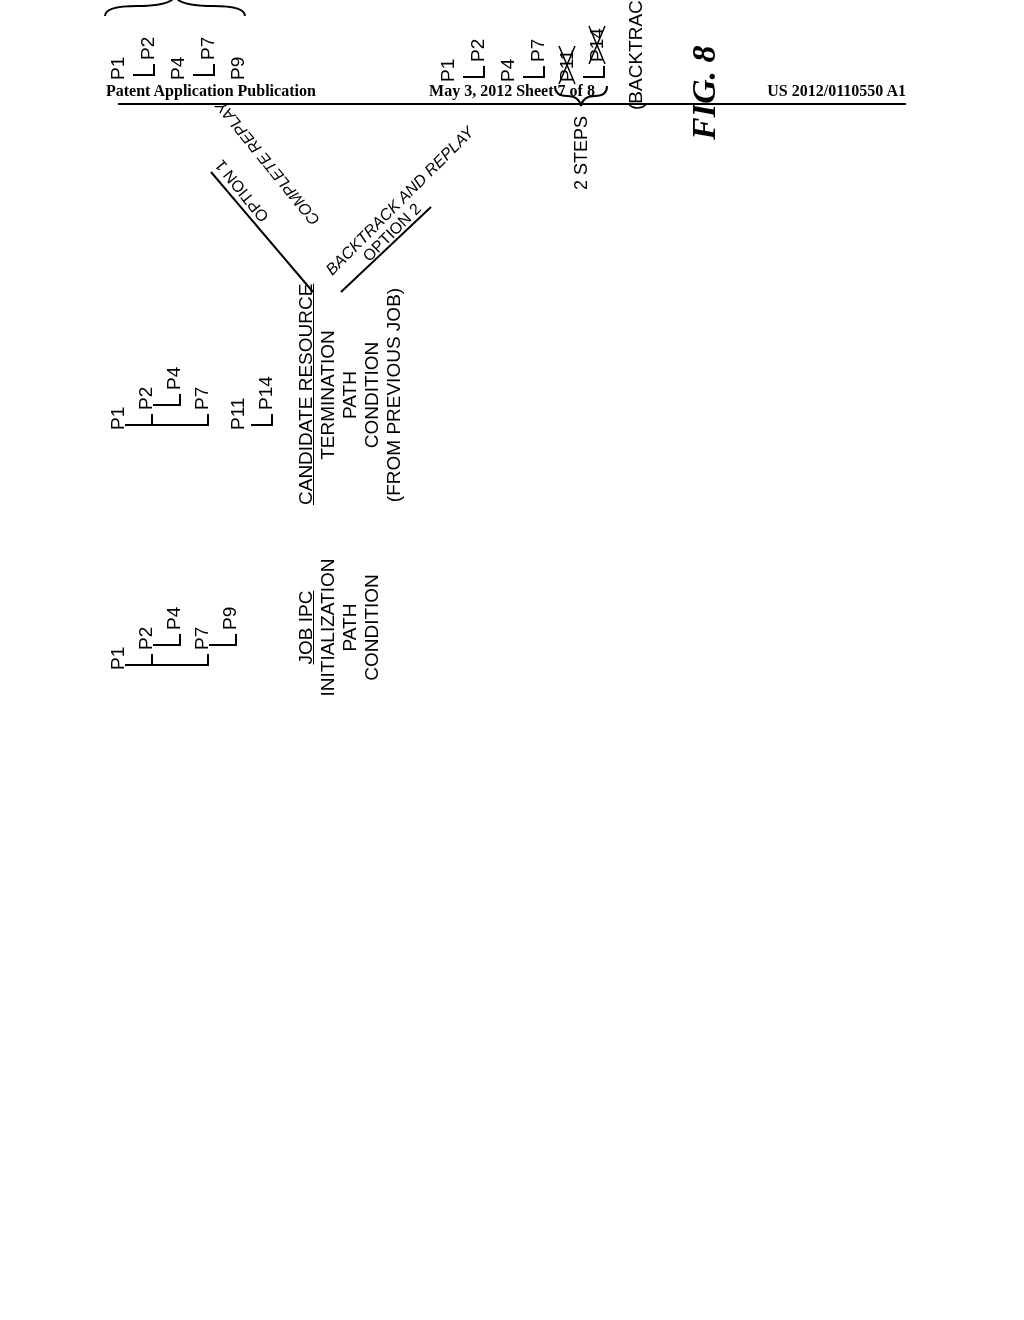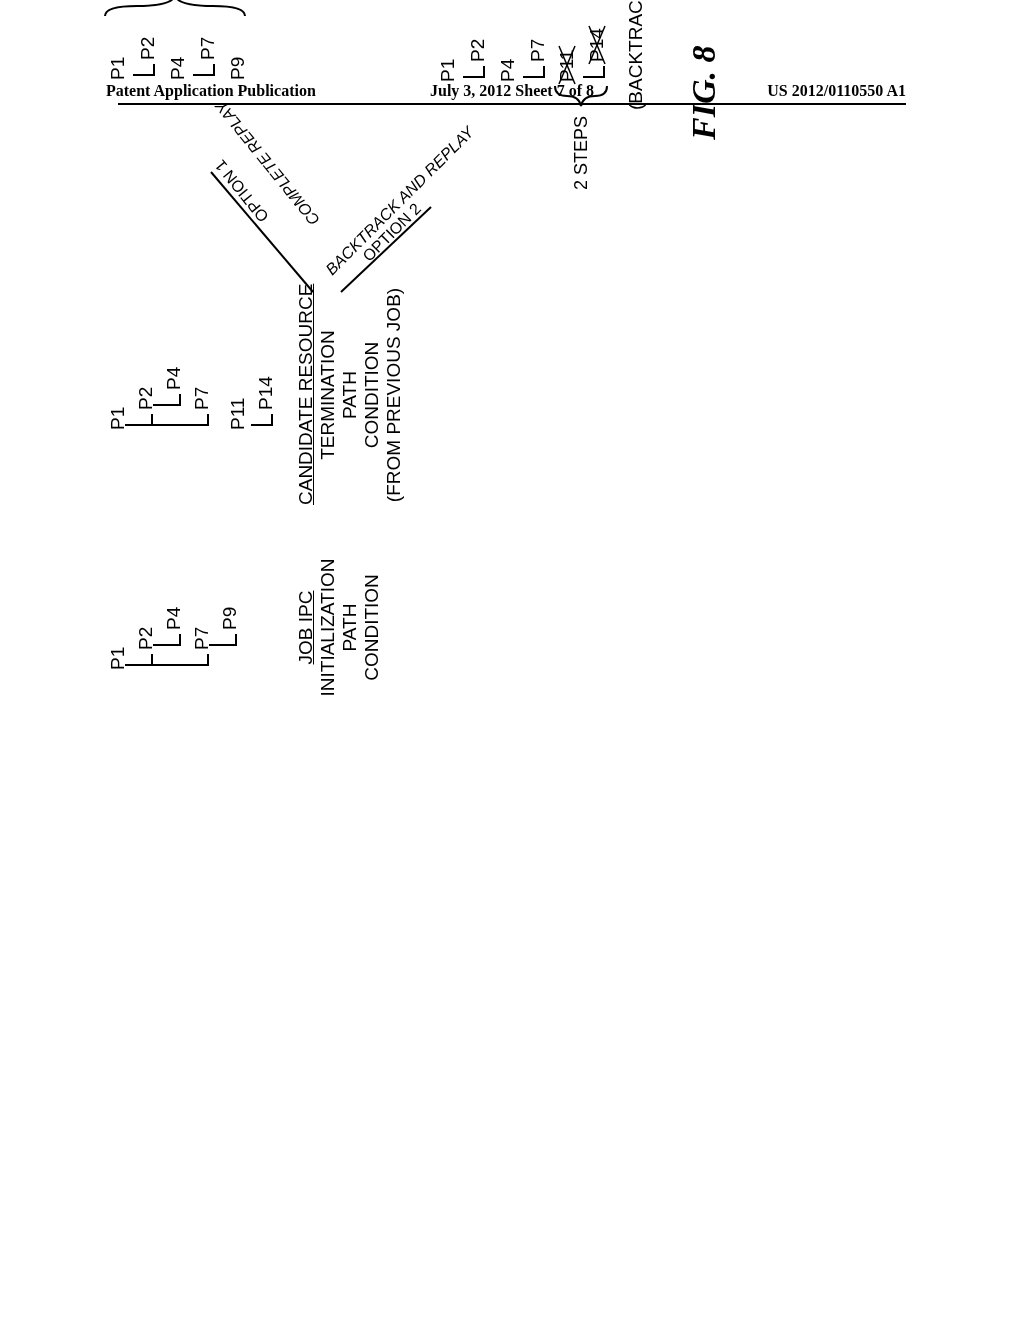--- a/index.html
+++ b/index.html
@@ -112,21 +112,21 @@
   .opitalic {
     font-style: italic;
   }
   svg { overflow: visible; }
 </style>
 </head>
 <body>
 
 <div class="header">
   <span class="header-left">Patent Application Publication</span>
-  <span class="header-center">July 3, 2012  Sheet 7 of 8</span>
+  <span class="header-center">May 3, 2012  Sheet 7 of 8</span>
   <span class="header-right">US 2012/0110550 A1</span>
 </div>
 <div class="header-line"></div>
 
 <div class="figwrap">
 
   <div>
     <div class="trow" style="left:30px; top:0;">
         <span>P1</span>
       </div>

